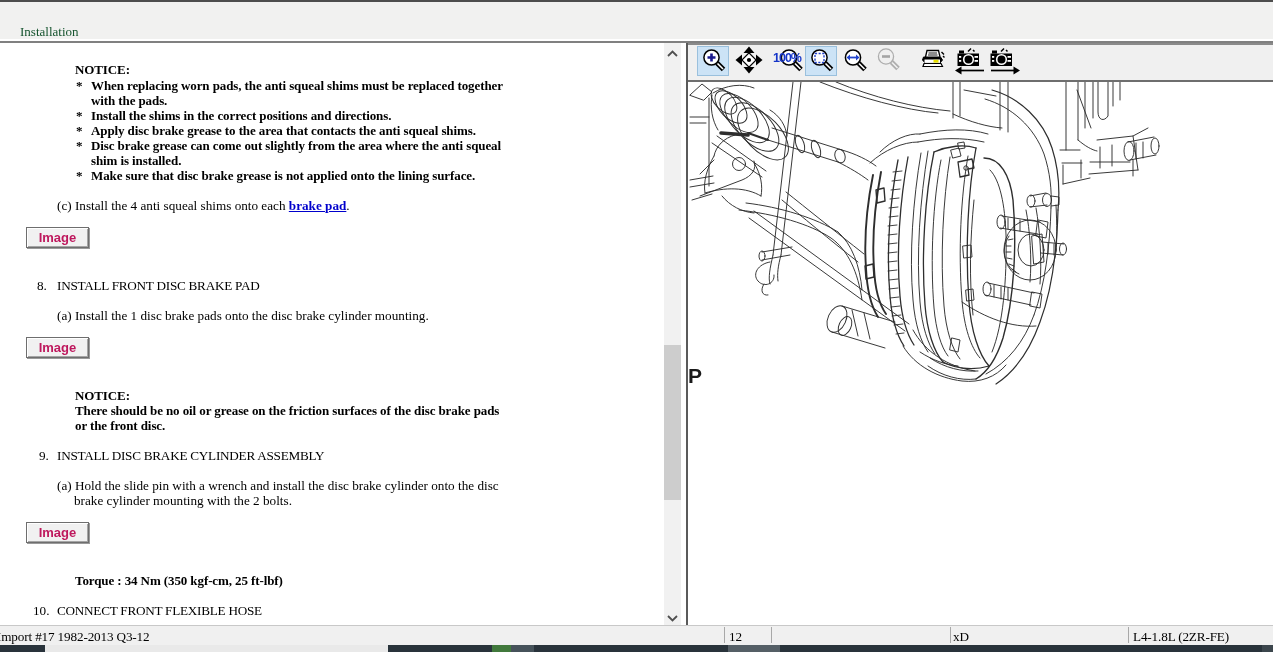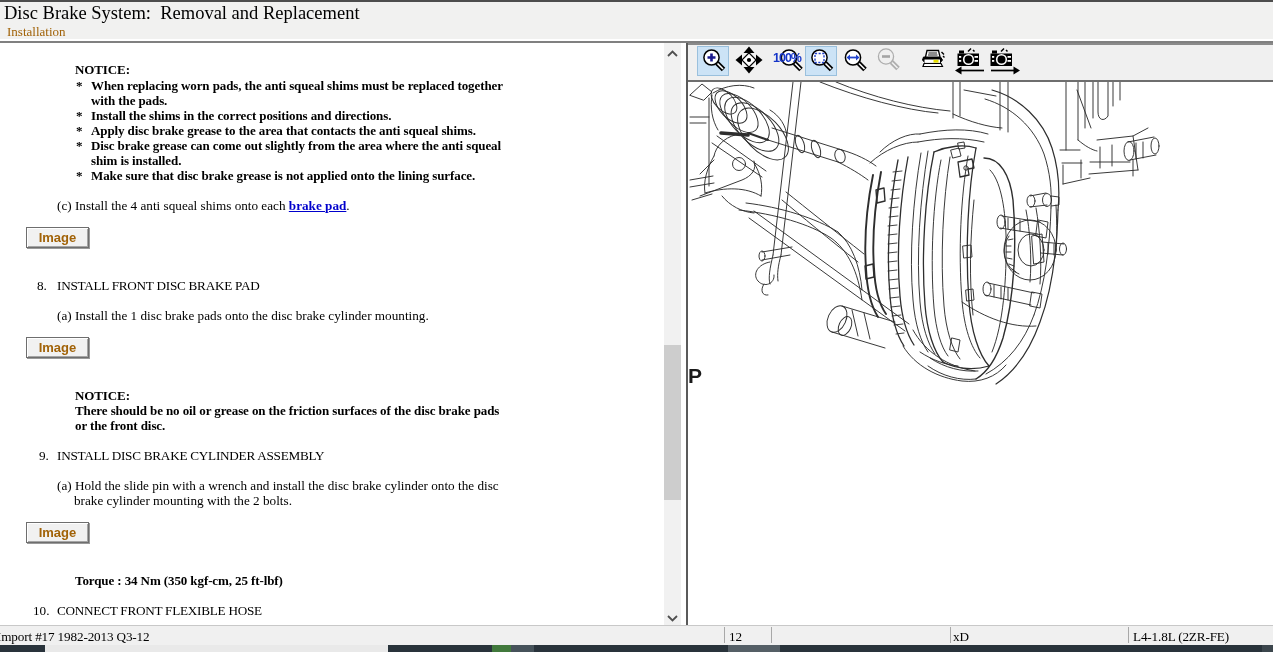--- a/index.html
+++ b/index.html
@@ -2,33 +2,33 @@
 <html><head>
 <meta charset="utf-8">
 <style>
   html,body{margin:0;padding:0;}
   body{width:1273px;height:652px;overflow:hidden;background:#fff;position:relative;
        font-family:"Liberation Serif",serif;}
   .abs{position:absolute;}
   
   #hdr{left:0;top:0;width:1273px;height:39px;background:#f1f1f0;border-top:2px solid #4d4d4d;box-sizing:border-box;}
   #hdr .title{position:absolute;left:4px;top:1px;font-size:18.5px;color:#000;white-space:pre;}
-  #hdr .sub{position:absolute;left:7px;top:22px;font-size:13px;color:#a16207;}
+  #hdr .sub{position:absolute;left:20px;top:22px;font-size:13px;color:#14532d;}
   #hdrline{left:0;top:41px;width:1273px;height:2px;background:#808080;}
   
   .lt{position:absolute;font-size:13.2px;line-height:15.2px;color:#000;white-space:pre;font-family:Liberation Serif, serif;}
   .b{font-weight:bold;font-size:13px;letter-spacing:-0.1px;}
   .c{letter-spacing:-0.25px;}
   a.lnk{color:#0000cc;font-weight:bold;text-decoration:underline;}
   
   .imgbtn{position:absolute;width:63px;height:21px;background:#f1f1f1;box-sizing:border-box;
     border:1px solid #6e6e6e;
     box-shadow:inset 1px 1px 0 #ffffff, inset -1px -1px 0 #a5a5a5, 1px 1px 0 #9a9a9a;
     font-family:"Liberation Sans",sans-serif;font-weight:bold;font-size:13px;
-    text-align:center;line-height:19px;color:#a16207;}
+    text-align:center;line-height:19px;color:#be185d;}
   
   #sbar{left:664px;top:43px;width:17px;height:587px;background:#f1f1f1;}
   #sthumb{left:664px;top:345px;width:17px;height:155px;background:#cdcdcd;}
   
   #vdiv{left:686px;top:43px;width:2px;height:587px;background:#5a5a5a;}
   
   #tbar{left:688px;top:43px;width:585px;height:39px;background:#f0f0f0;
         border-top:2px solid #8a8a8a;border-bottom:2px solid #6e6e6e;box-sizing:border-box;}
   .tbtn{position:absolute;width:32px;height:30px;top:46px;}
   .tsel{background:#cce3f6;border:1px solid #9ac0dd;box-sizing:border-box;}
@@ -37,21 +37,20 @@
   .st{position:absolute;font-size:13.2px;letter-spacing:-0.15px;color:#000;white-space:pre;}
   .sep{position:absolute;top:627px;width:1px;height:16px;background:#a8a8a8;}
   
   #bstrip{left:0;top:645px;width:1273px;height:7px;background:#29333b;}
   .bseg{position:absolute;top:645px;height:7px;}
 </style>
 </head>
 <body>
 
   <div class="abs" id="hdr">
-    <div class="title">Disc Brake System:  Removal and Replacement</div>
     <div class="sub">Installation</div>
   </div>
   <div class="abs" id="hdrline"></div>
 
   <div class="lt b" style="left:75px;top:62px;">NOTICE:</div>
   <div class="lt b" style="left:76px;top:78px;">*</div>
   <div class="lt b" style="left:91px;top:78px;">When replacing worn pads, the anti squeal shims must be replaced together<br>with the pads.</div>
   <div class="lt b" style="left:76px;top:108px;">*</div>
   <div class="lt b" style="left:91px;top:108px;">Install the shims in the correct positions and directions.</div>
   <div class="lt b" style="left:76px;top:123px;">*</div>

